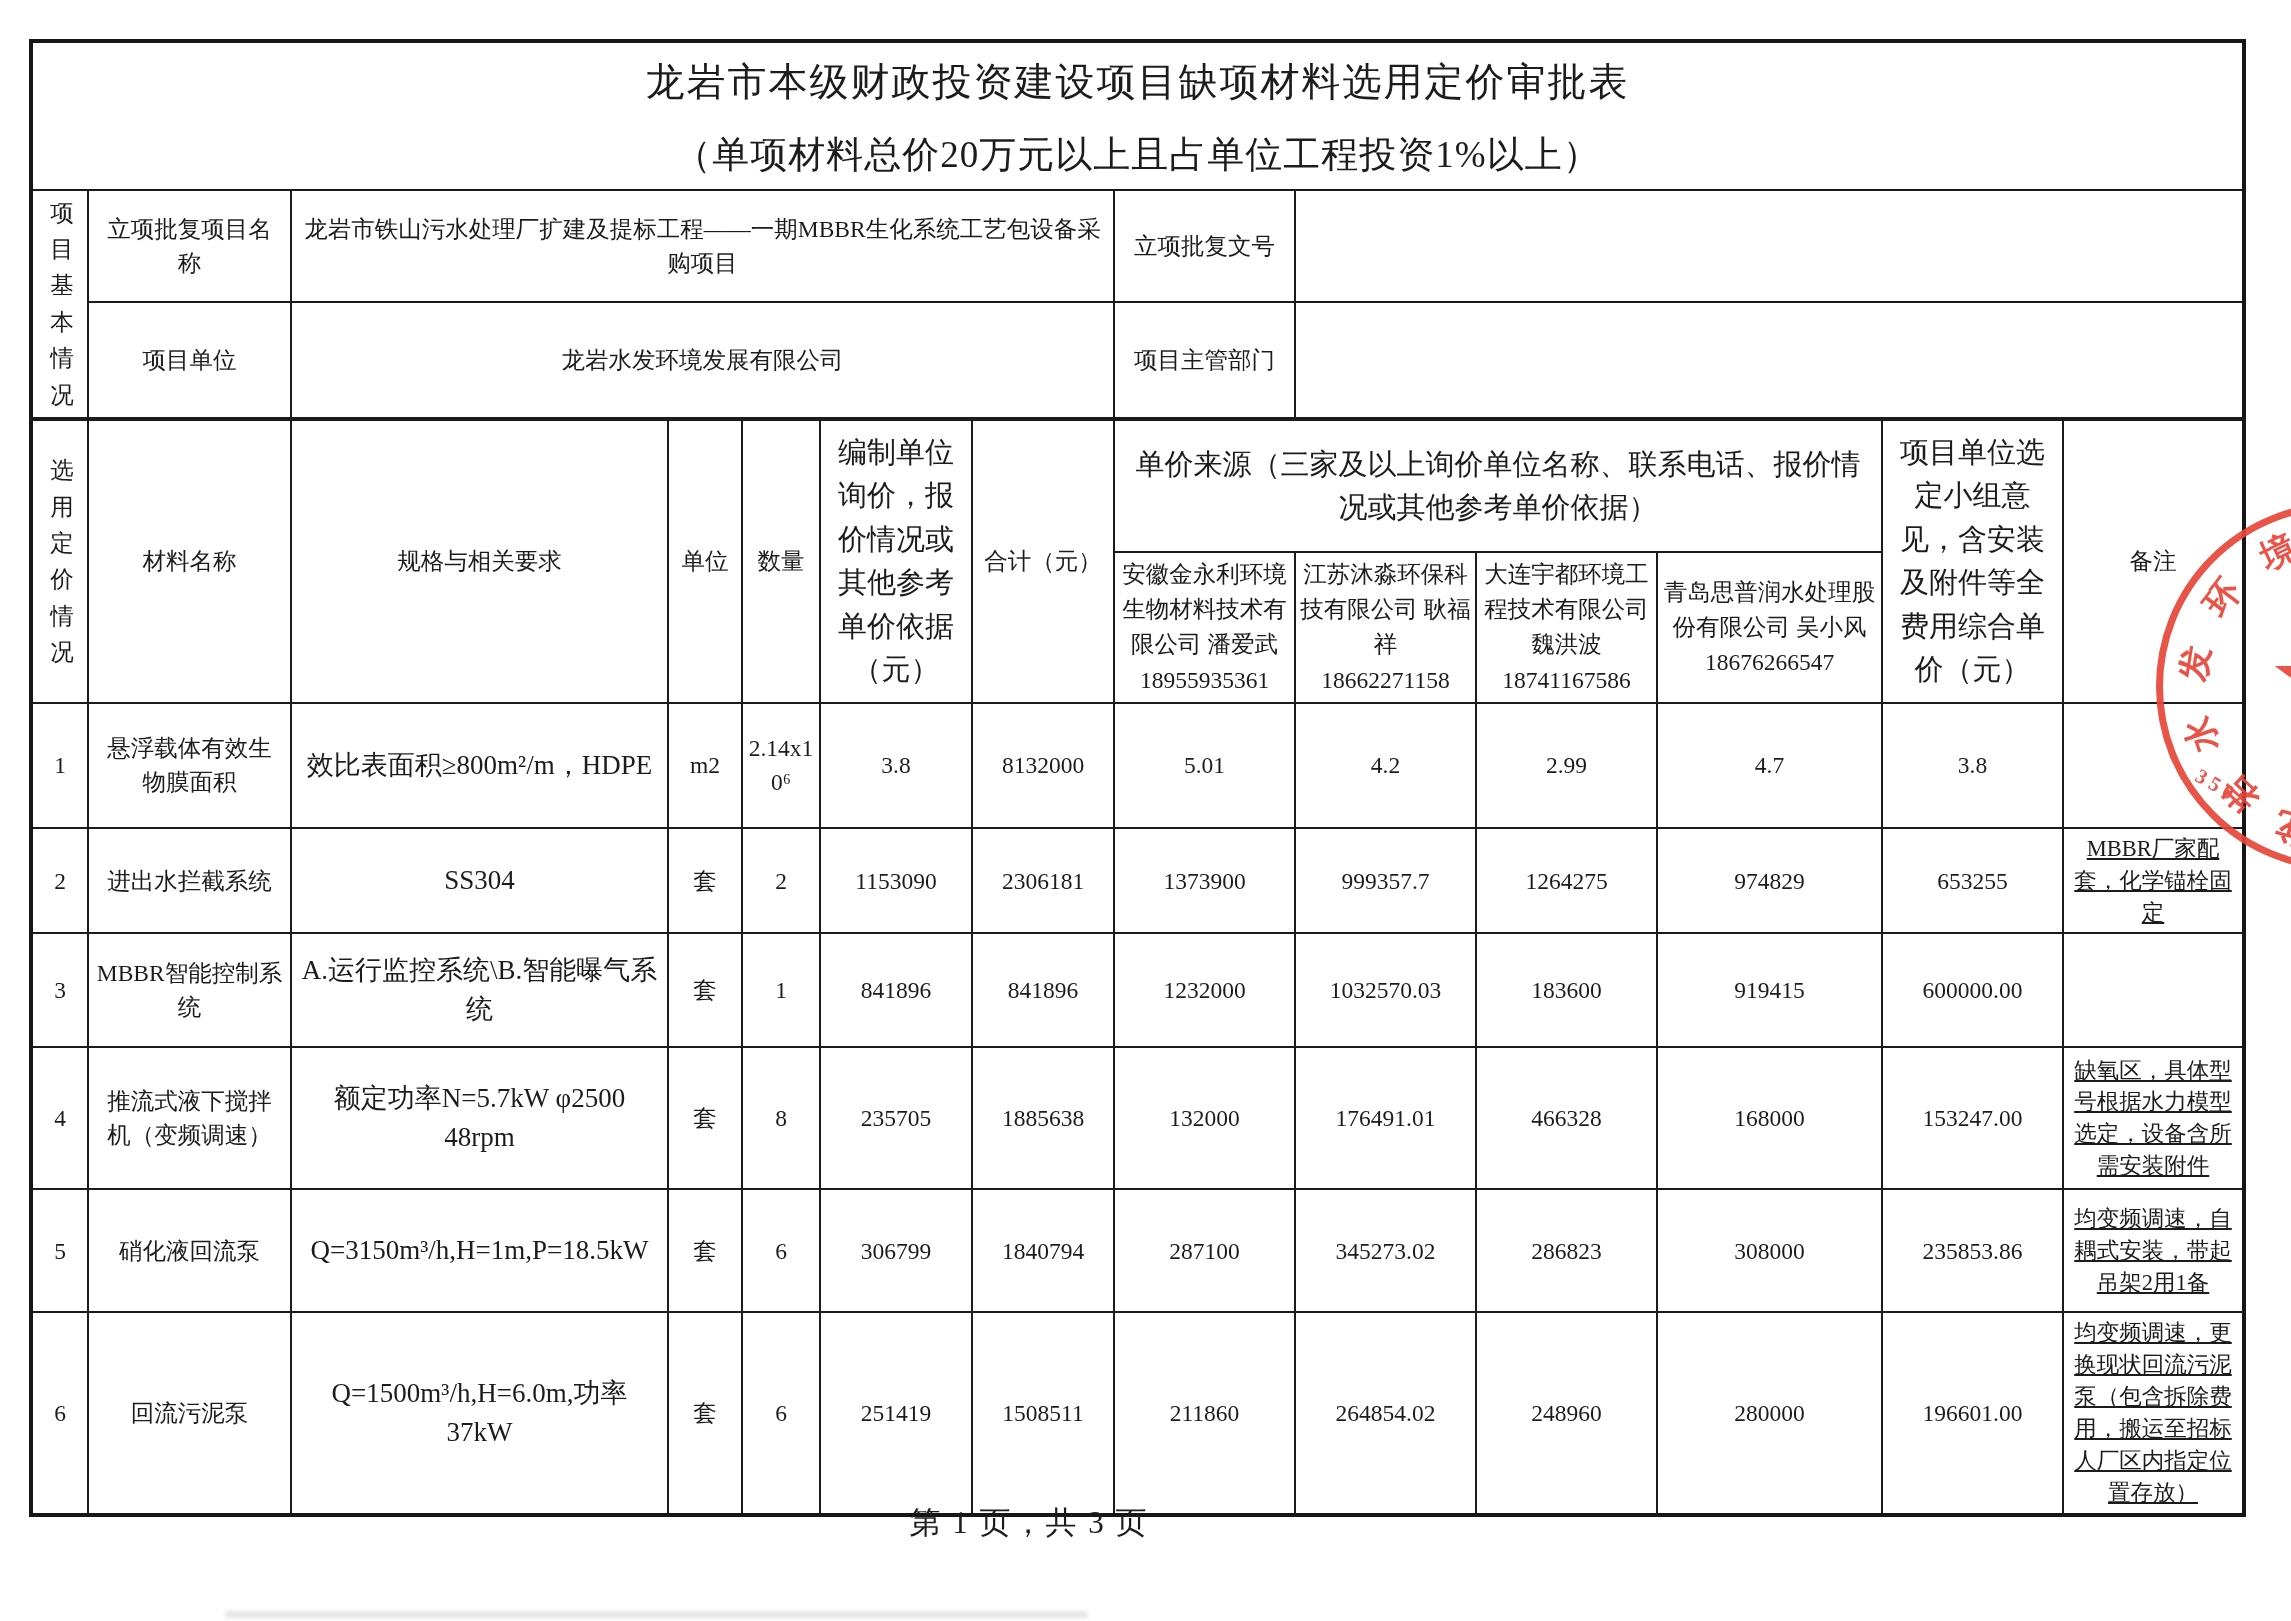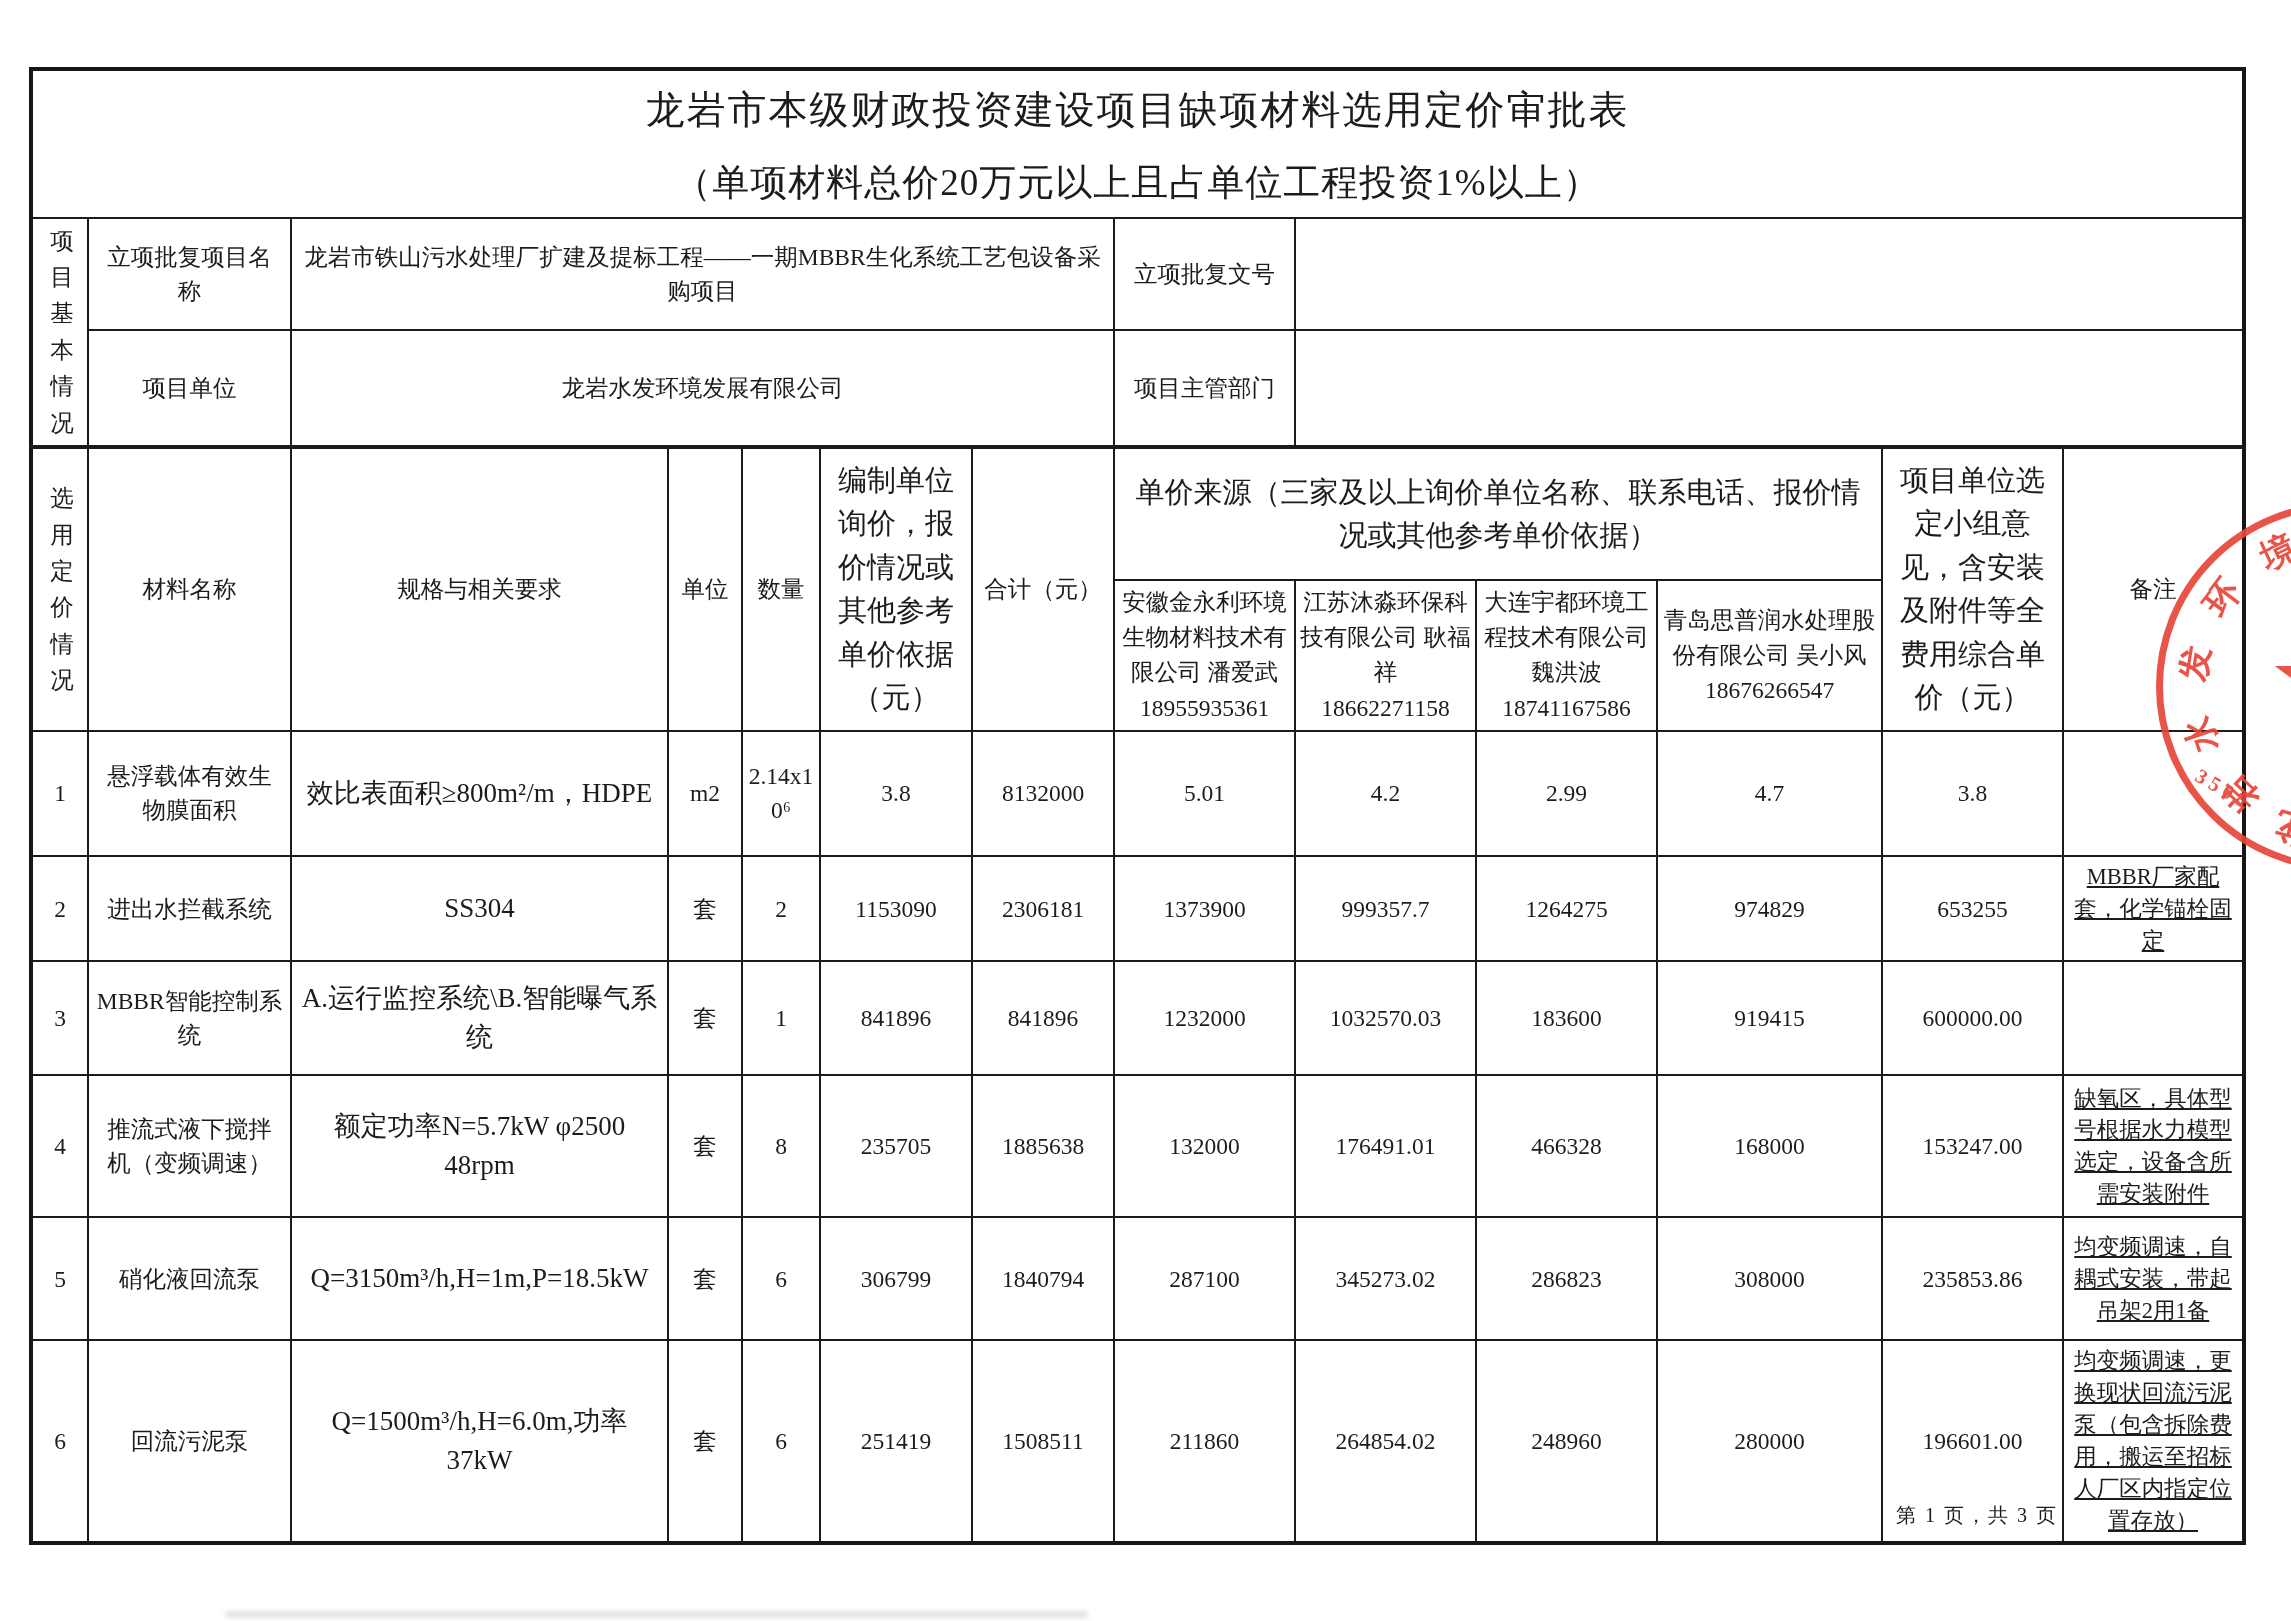--- a/index.html
+++ b/index.html
@@ -3,21 +3,21 @@
 <meta charset="utf-8">
 <style>
   html,body{margin:0;padding:0;}
   body{
     width:2292px;height:1621px;position:relative;overflow:hidden;
     background:#ffffff;
     font-family:"Liberation Serif","DejaVu Serif",serif;
     color:#1c1c1c;
   }
   table.doc{
-    position:absolute;left:29px;top:67px;width:2215px;
+    position:absolute;left:29px;top:39px;width:2215px;
     border-collapse:collapse;table-layout:fixed;
     border:4.9px solid #161616;
   }
   td{
     border:2px solid #1b1b1b;
     text-align:center;vertical-align:middle;
     padding:3.9px 6.9px;font-size:23.5px;line-height:1.45;
     overflow:hidden;word-wrap:break-word;
   }
   tr.thick-top td{border-top-width:4.9px;}
@@ -26,21 +26,21 @@
   .title-l1{font-size:39px;letter-spacing:2px;line-height:1.5;}
   .title-l2{font-size:37px;letter-spacing:1px;line-height:1.5;margin-top:16px;}
   .vtext{width:27.4px;margin:0 auto;word-break:break-all;line-height:1.55;font-size:23.5px;text-align:right;}
   .small{font-size:29px;line-height:1.5;}
   .vendor{font-size:23.5px;line-height:1.5;padding:3.9px 3.9px;}
   .spec{font-size:27px;margin-left:40px;}
   .remark{font-size:22.5px;line-height:1.42;padding:3.9px 4.9px;text-decoration:underline;}
   .qty{word-break:break-all;padding:3.9px 3.9px;}
   .footer{
     position:absolute;left:0;top:1502px;width:2058px;
-    text-align:right;font-size:20px;letter-spacing:2px;
+    text-align:center;font-size:31px;letter-spacing:2px;
   }
   
   .stamp{position:absolute;left:2156px;top:502px;width:369px;height:369px;opacity:.92;}
   .stamp .ring{
     position:absolute;left:0;top:0;width:369px;height:369px;box-sizing:border-box;
     border:7.8px solid #e8463a;border-radius:50%;
   }
   .stamp .sc{
     position:absolute;color:#e8463a;font-size:35px;font-weight:bold;
     width:37px;height:37px;text-align:center;line-height:37px;

